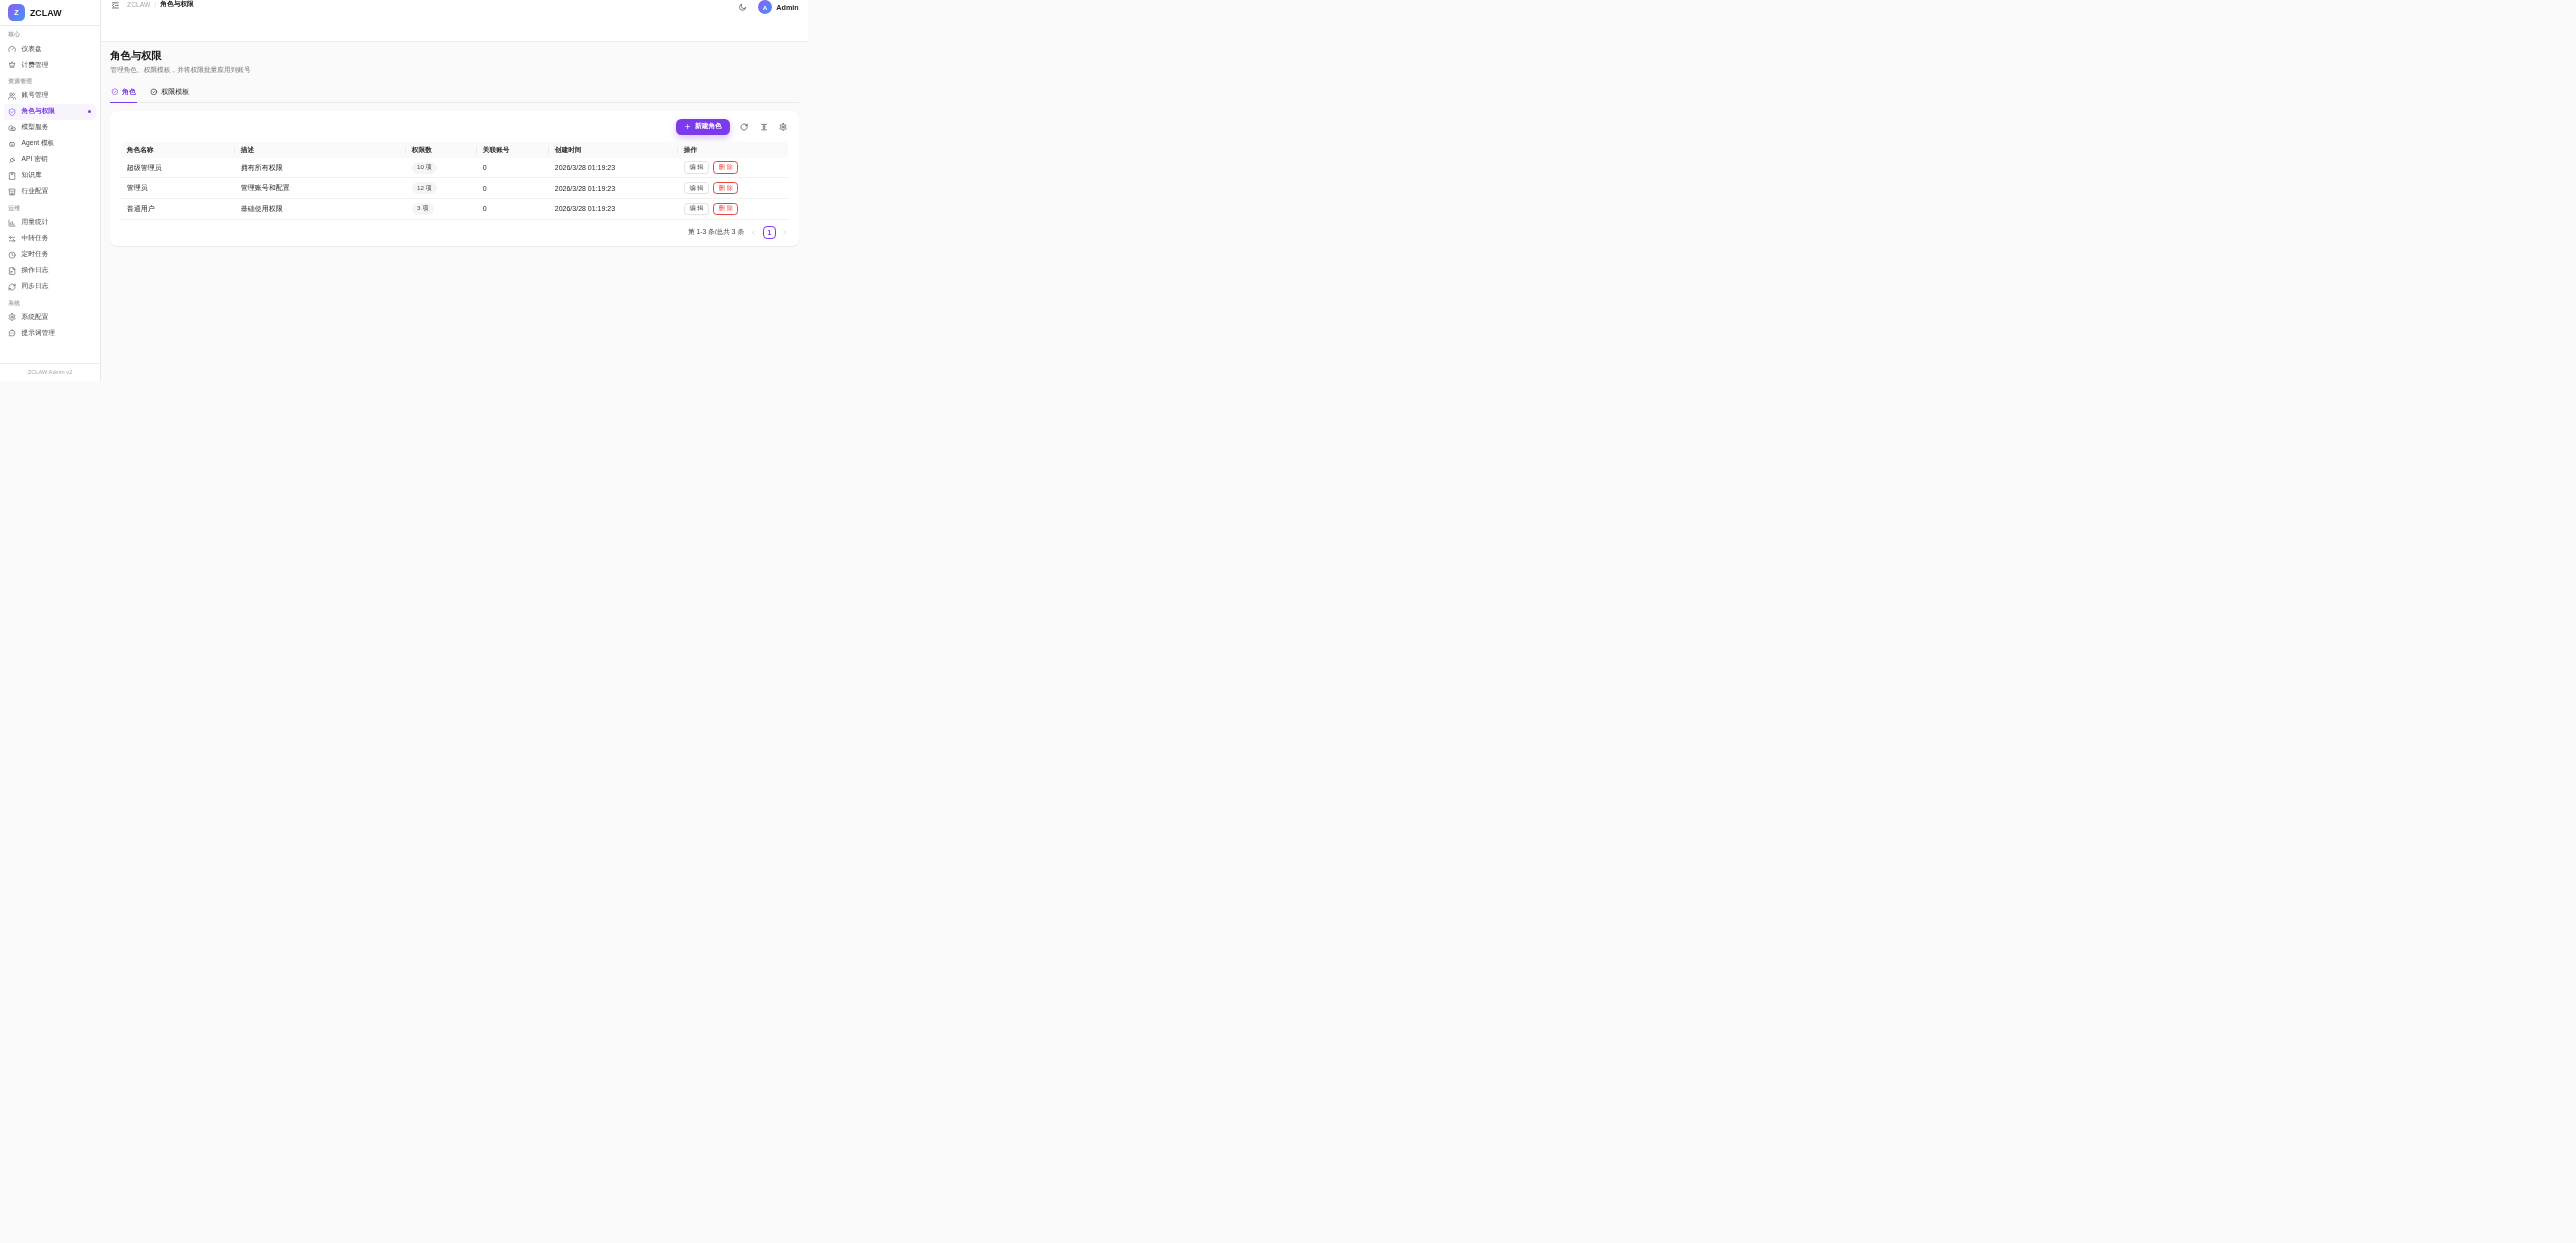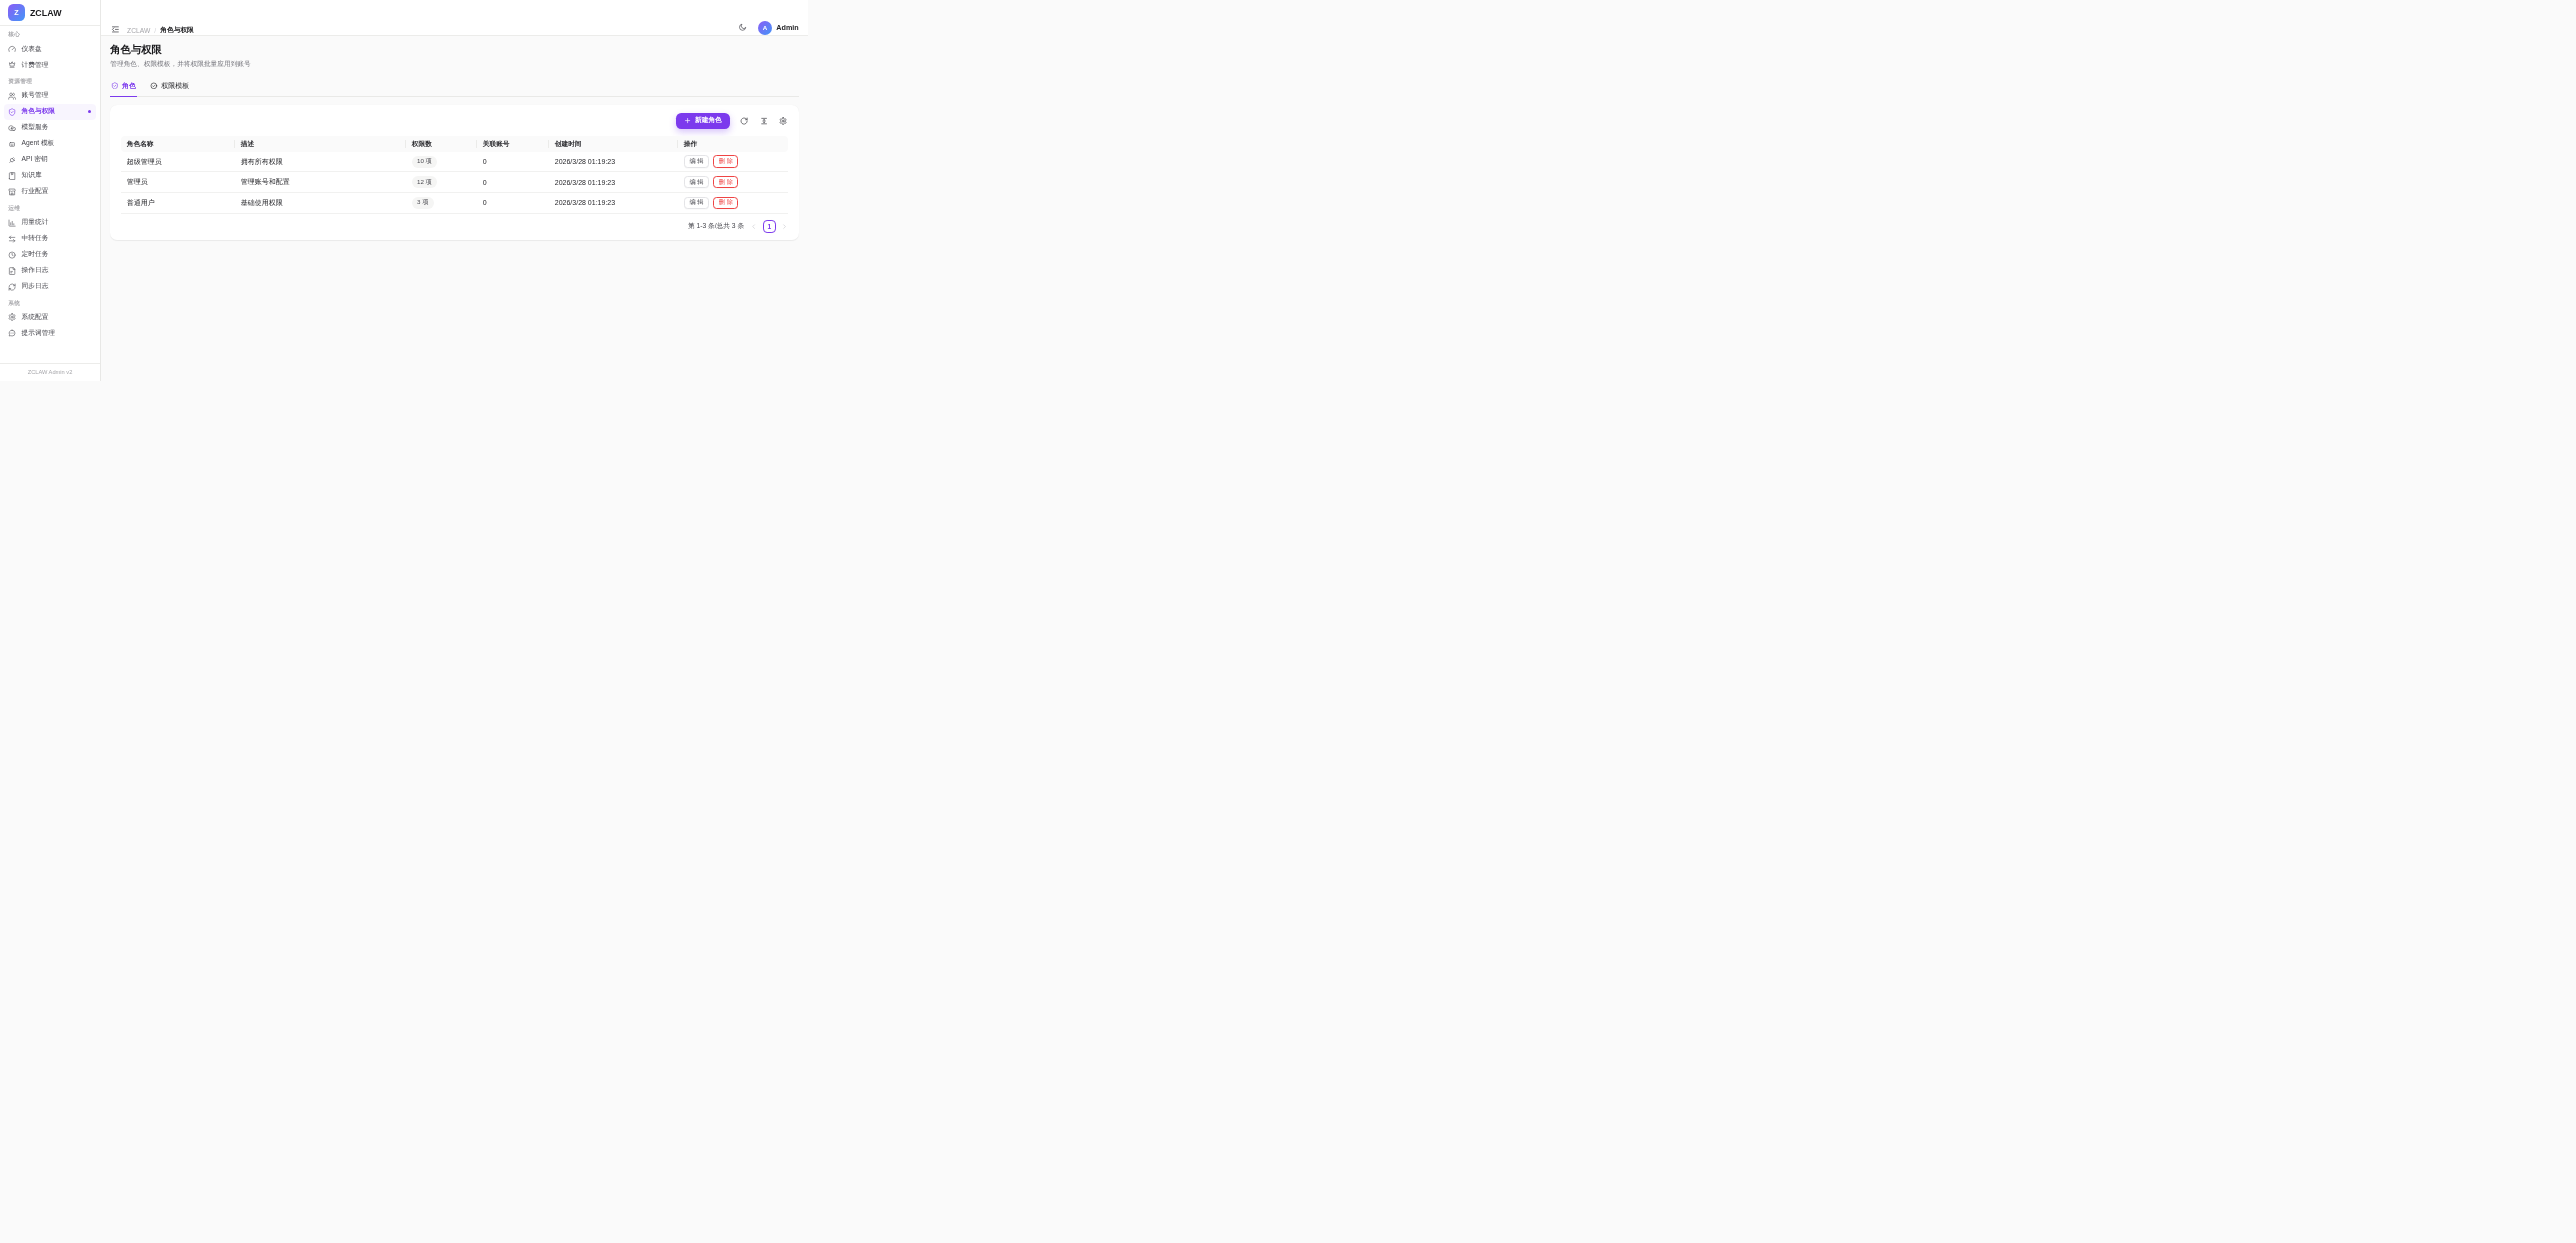--- a/index.html
+++ b/index.html
@@ -46,22 +46,22 @@
     background:#7c3aed;
   }
   .sidebar-footer {
     border-top:0.5px solid #ececea; padding:5.2px 4.1px 6.2px;
     text-align:center; font-size:5.7px; color:#a7a7ab;
   }
 
   
   .main { flex:1; display:flex; flex-direction:column; min-width:0; }
   .topbar {
-    height:36px; background:#fff; border-bottom:0.5px solid #ececea;
-    display:flex; align-items:flex-end; padding:0 9.3px; gap:6px; flex:none;
+    height:42px; background:#fff; border-bottom:0.5px solid #ececea;
+    display:flex; align-items:flex-start; padding:0 9.3px; gap:6px; flex:none;
   }
   .icon-btn { background:none; border:none; cursor:pointer; display:flex; align-items:center; color:#3f3f46; padding:1px; }
   .icon-btn .ic { width:8.8px; height:8.8px; }
   .breadcrumb { display:flex; align-items:center; gap:4.1px; font-size:6.7px; }
   .crumb-root { color:#a6a6aa; cursor:pointer; }
   .crumb-sep { color:#d4d4d8; }
   .crumb-current { color:#18181b; font-weight:600; }
   .topbar-right { margin-left:auto; display:flex; align-items:center; gap:10.3px; }
   .user-chip { display:flex; align-items:center; gap:4.1px; cursor:pointer; }
   .avatar {

